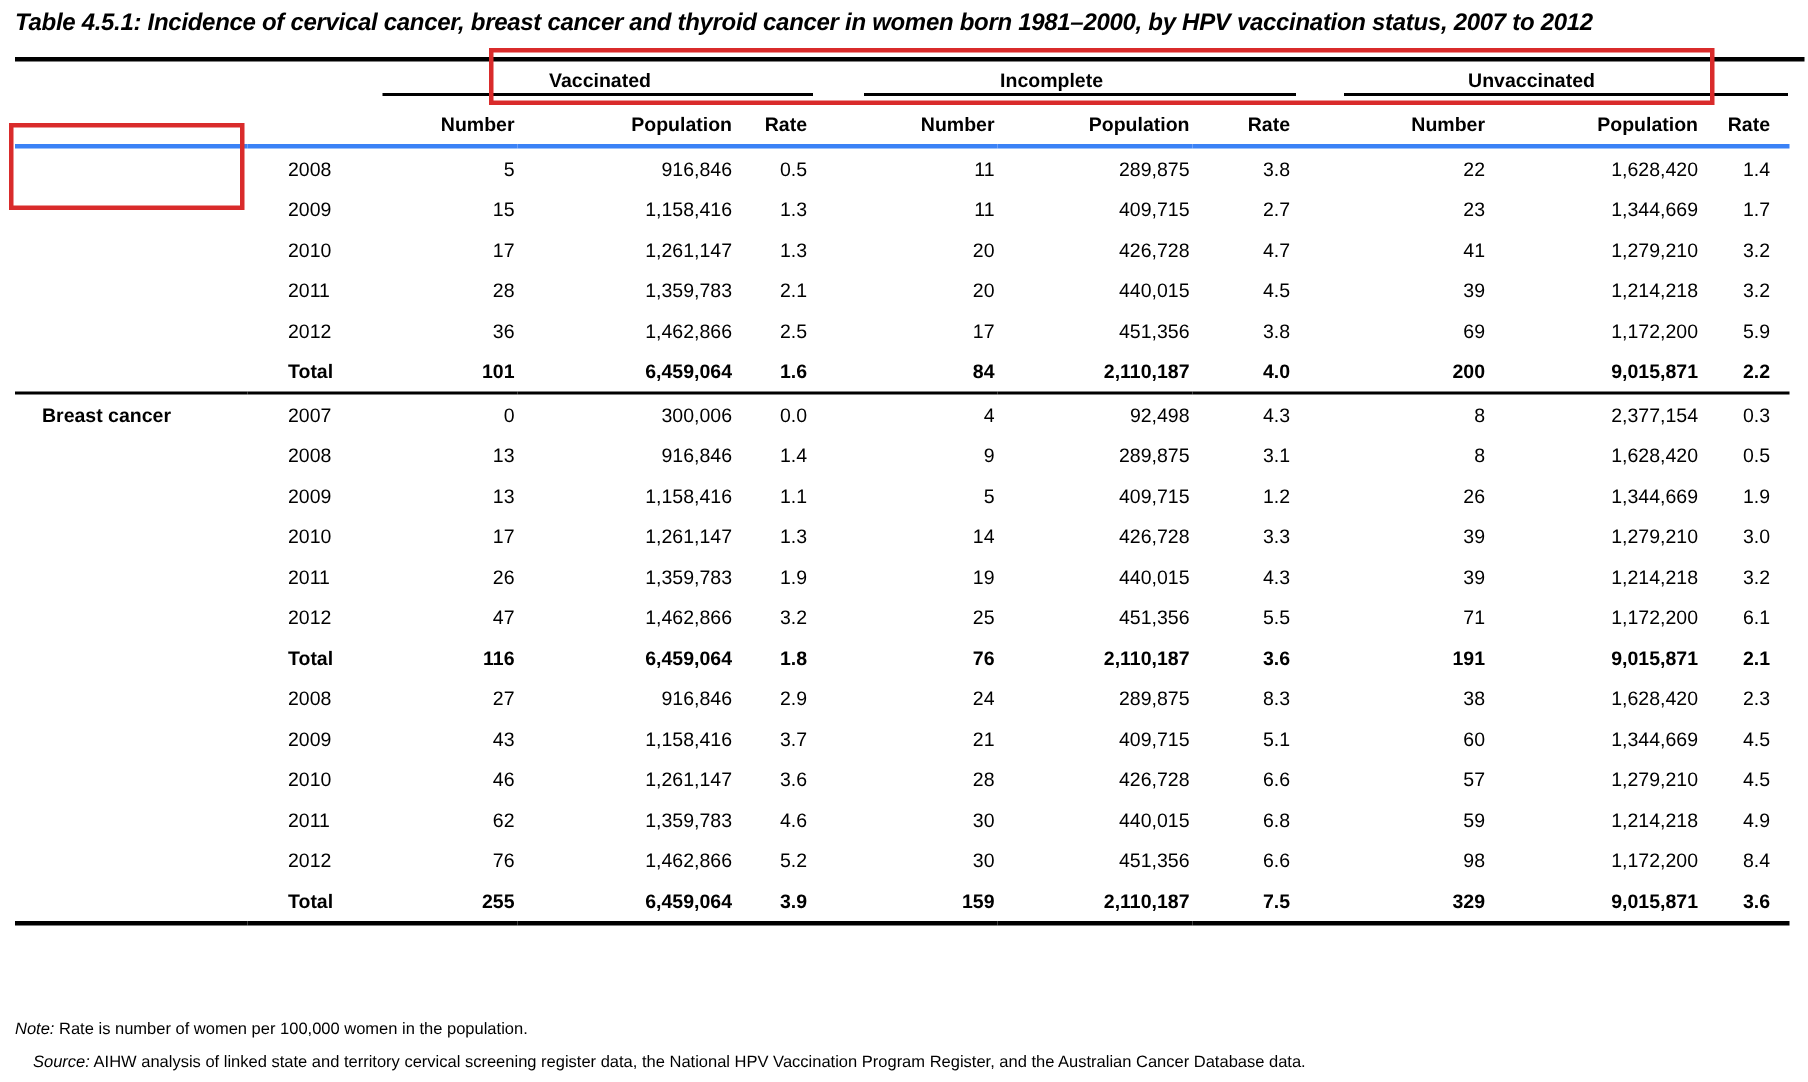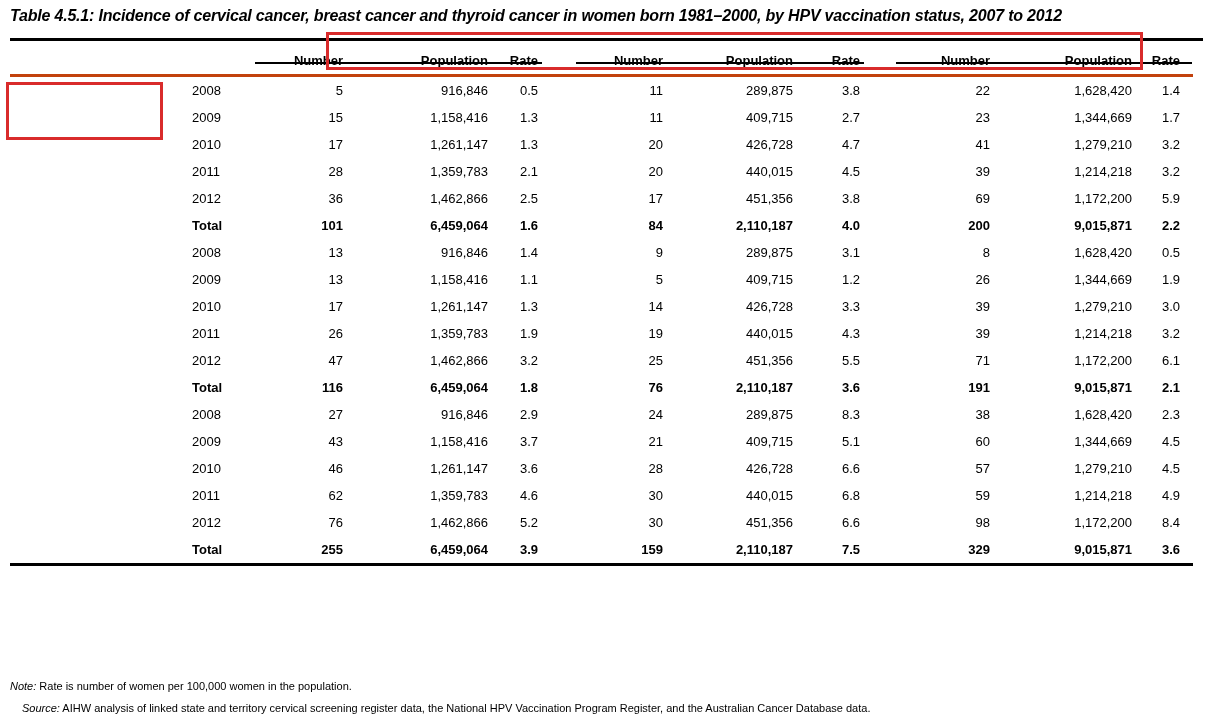--- a/index.html
+++ b/index.html
@@ -24,21 +24,21 @@
   table.data-table {
     position: absolute; left: 10px; top: 42px;
     width: 1183px;
     border-collapse: collapse; table-layout: fixed;
     font-size: 13px;
   }
   thead th { font-weight: bold; padding: 0; }
   tr.group-row th { height: 22px; text-align: center; vertical-align: middle; font-size: 13px; }
   tr.subhead-row th {
     height: 26px; text-align: right; vertical-align: bottom;
-    padding: 0 2px 6px 0; border-bottom: 3px solid #c2410c; font-size: 13px;
+    padding: 0 2px 6px 0; border-bottom: 3px solid #3b82f6; font-size: 13px;
   }
   tbody td { height: 27px; padding: 0 2px 0 0; text-align: right; vertical-align: middle; }
   td.label-cell  { text-align: left; padding-left: 18px; font-weight: bold; }
   td.period-cell { text-align: left; padding-left: 27px; }
   tr.total-row td { font-weight: bold; }
   tr.section-start td { border-top: 2px solid #000; }
   tbody tr:last-child td { border-bottom: 3px solid #000; }
   .data-table th:last-child, .data-table td:last-child { padding-right: 13px; }
 
   .group-underline { position: absolute; top: 62px; height: 2px; background: #000; }
@@ -73,20 +73,26 @@
       <col style="width:145px">
       <col style="width:50px">
     <col style="width:125px">
       <col style="width:130px">
       <col style="width:67px">
     <col style="width:130px">
       <col style="width:142px">
       <col style="width:59px">
   </colgroup>
   <thead>
+    <tr class="group-row">
+      <th colspan="2"></th>
+      <th colspan="3">Vaccinated</th>
+      <th colspan="3">Incomplete</th>
+      <th colspan="3">Unvaccinated</th>
+    </tr>
     <tr class="subhead-row">
       <th colspan="2"></th>
       <th>Number</th>
       <th>Population</th>
       <th>Rate</th>
       <th>Number</th>
       <th>Population</th>
       <th>Rate</th>
       <th>Number</th>
       <th>Population</th>
@@ -165,20 +171,33 @@
         <td class="num-cell">101</td>
         <td class="num-cell">6,459,064</td>
         <td class="num-cell">1.6</td>
         <td class="num-cell">84</td>
         <td class="num-cell">2,110,187</td>
         <td class="num-cell">4.0</td>
         <td class="num-cell">200</td>
         <td class="num-cell">9,015,871</td>
         <td class="num-cell">2.2</td>
       </tr>
+      <tr class="section-start">
+        <td class="label-cell">Breast cancer</td>
+        <td class="period-cell">2007</td>
+        <td class="num-cell">0</td>
+        <td class="num-cell">300,006</td>
+        <td class="num-cell">0.0</td>
+        <td class="num-cell">4</td>
+        <td class="num-cell">92,498</td>
+        <td class="num-cell">4.3</td>
+        <td class="num-cell">8</td>
+        <td class="num-cell">2,377,154</td>
+        <td class="num-cell">0.3</td>
+      </tr>
       <tr>
         <td class="label-cell"></td>
         <td class="period-cell">2008</td>
         <td class="num-cell">13</td>
         <td class="num-cell">916,846</td>
         <td class="num-cell">1.4</td>
         <td class="num-cell">9</td>
         <td class="num-cell">289,875</td>
         <td class="num-cell">3.1</td>
         <td class="num-cell">8</td>

